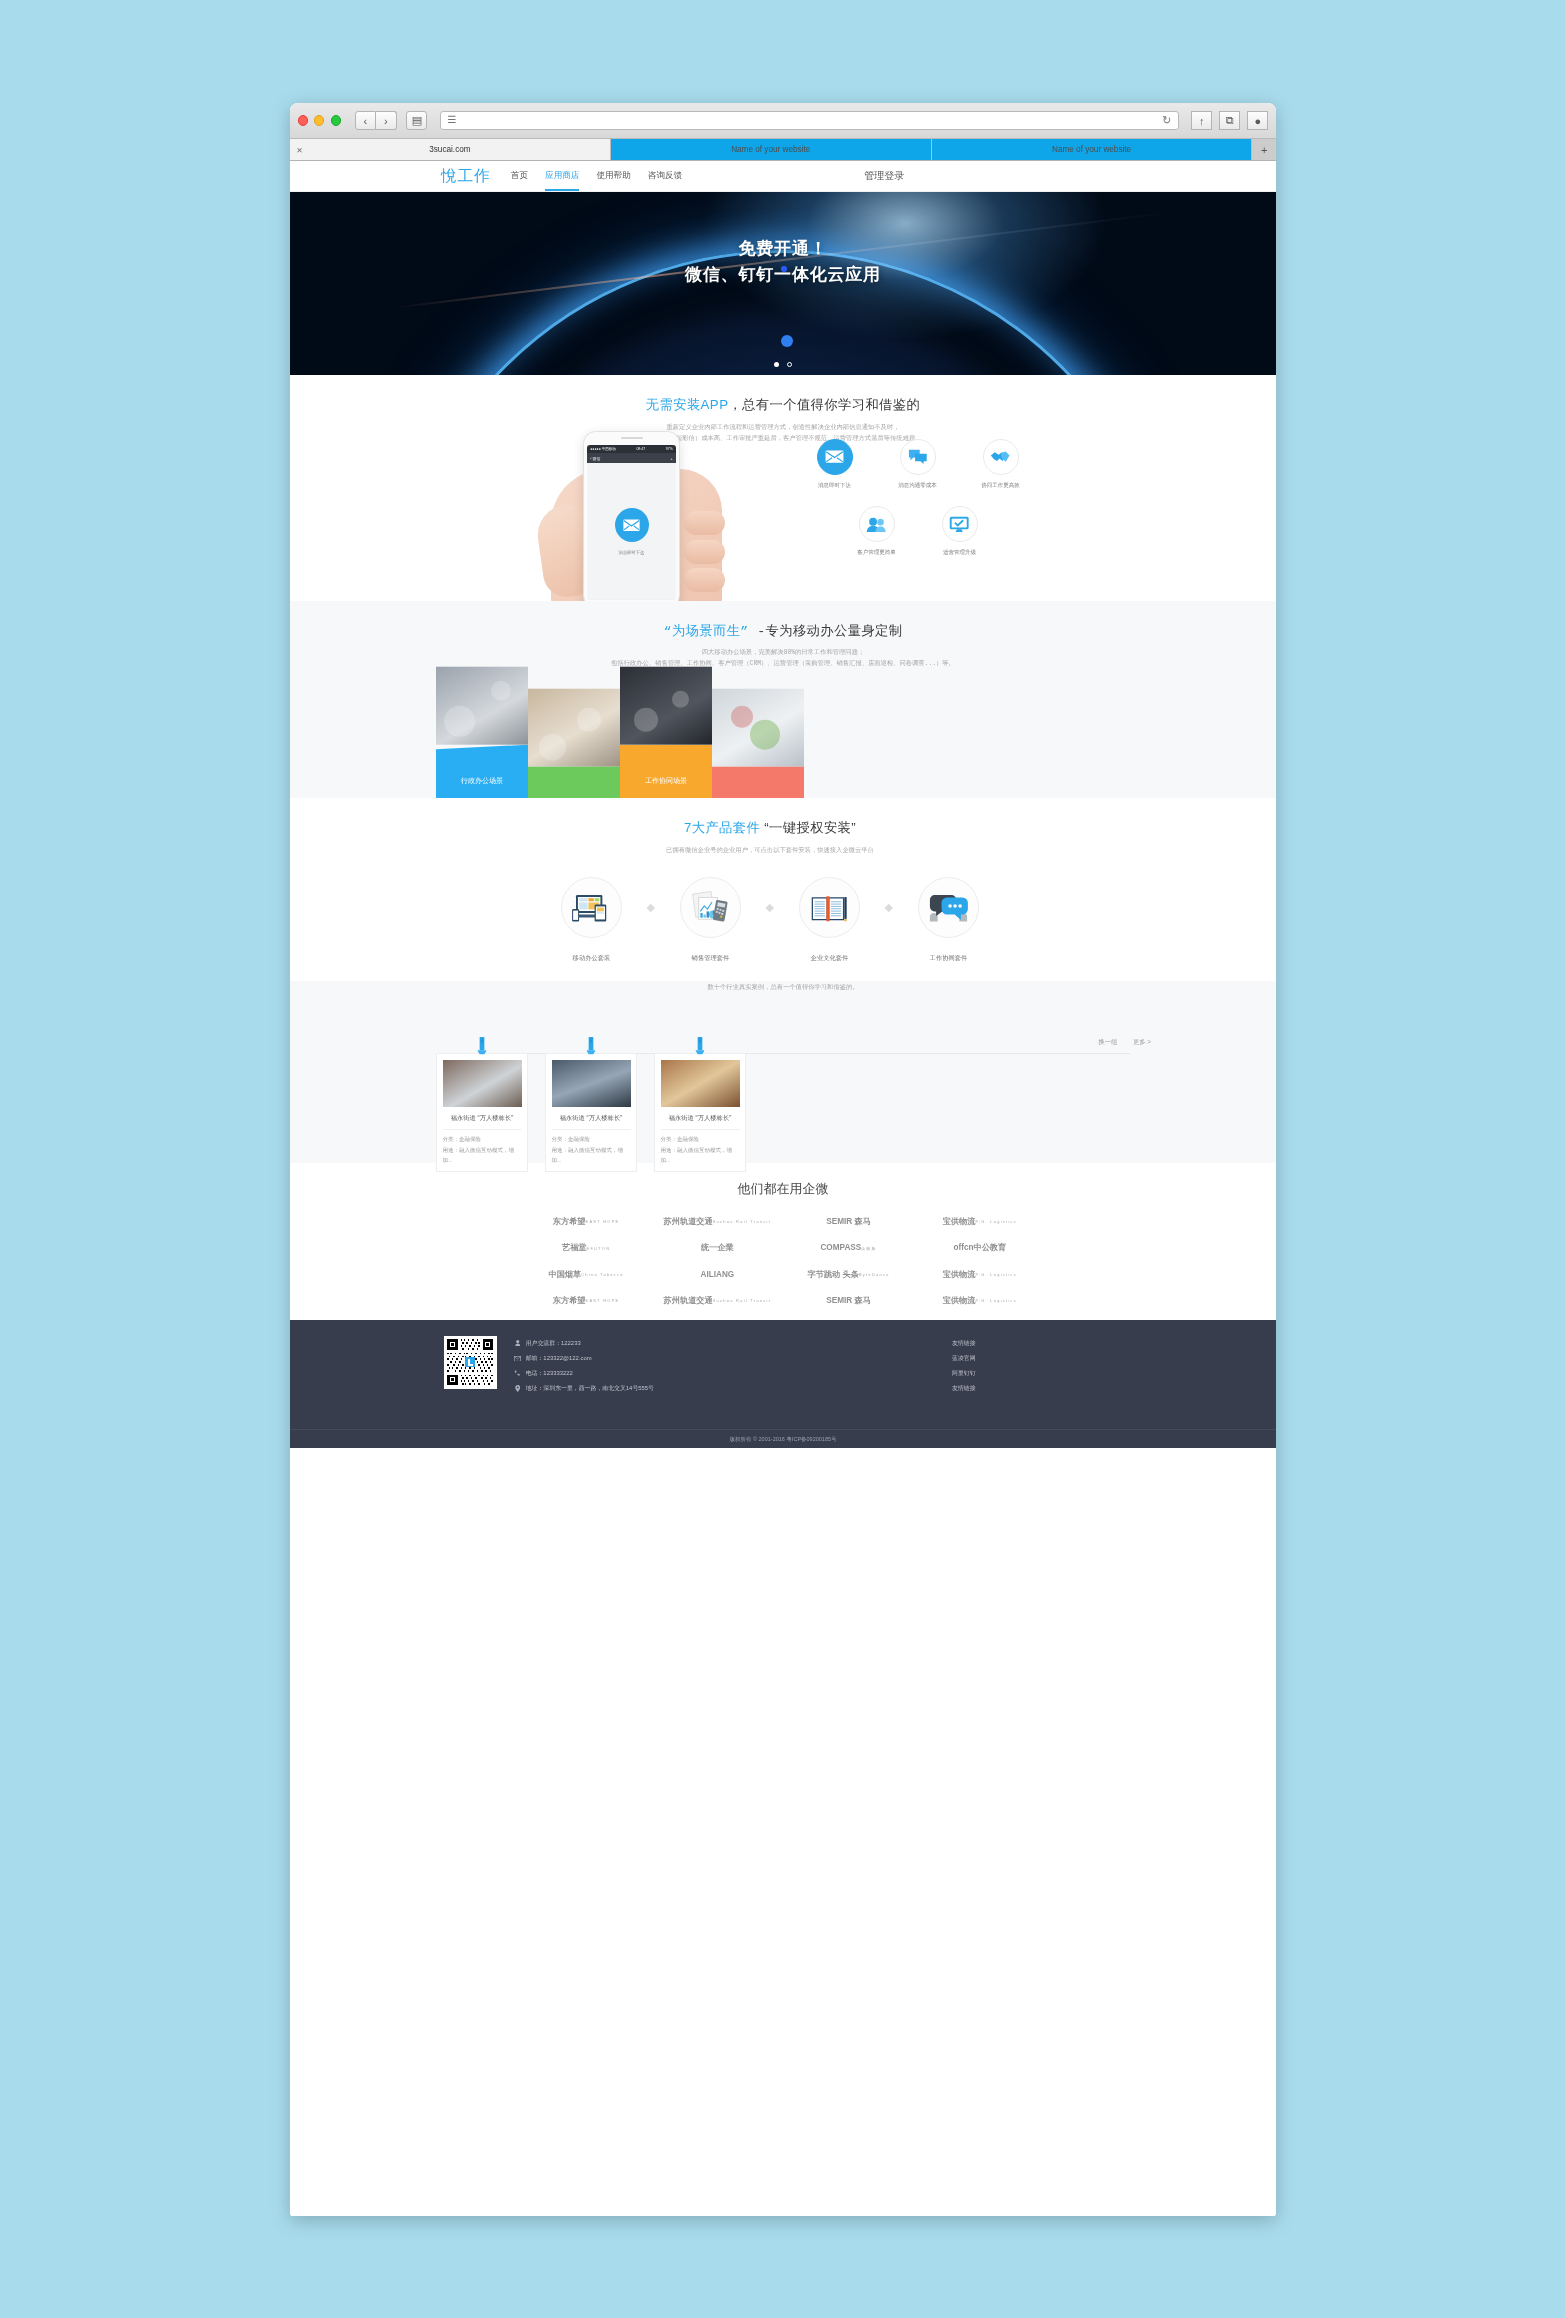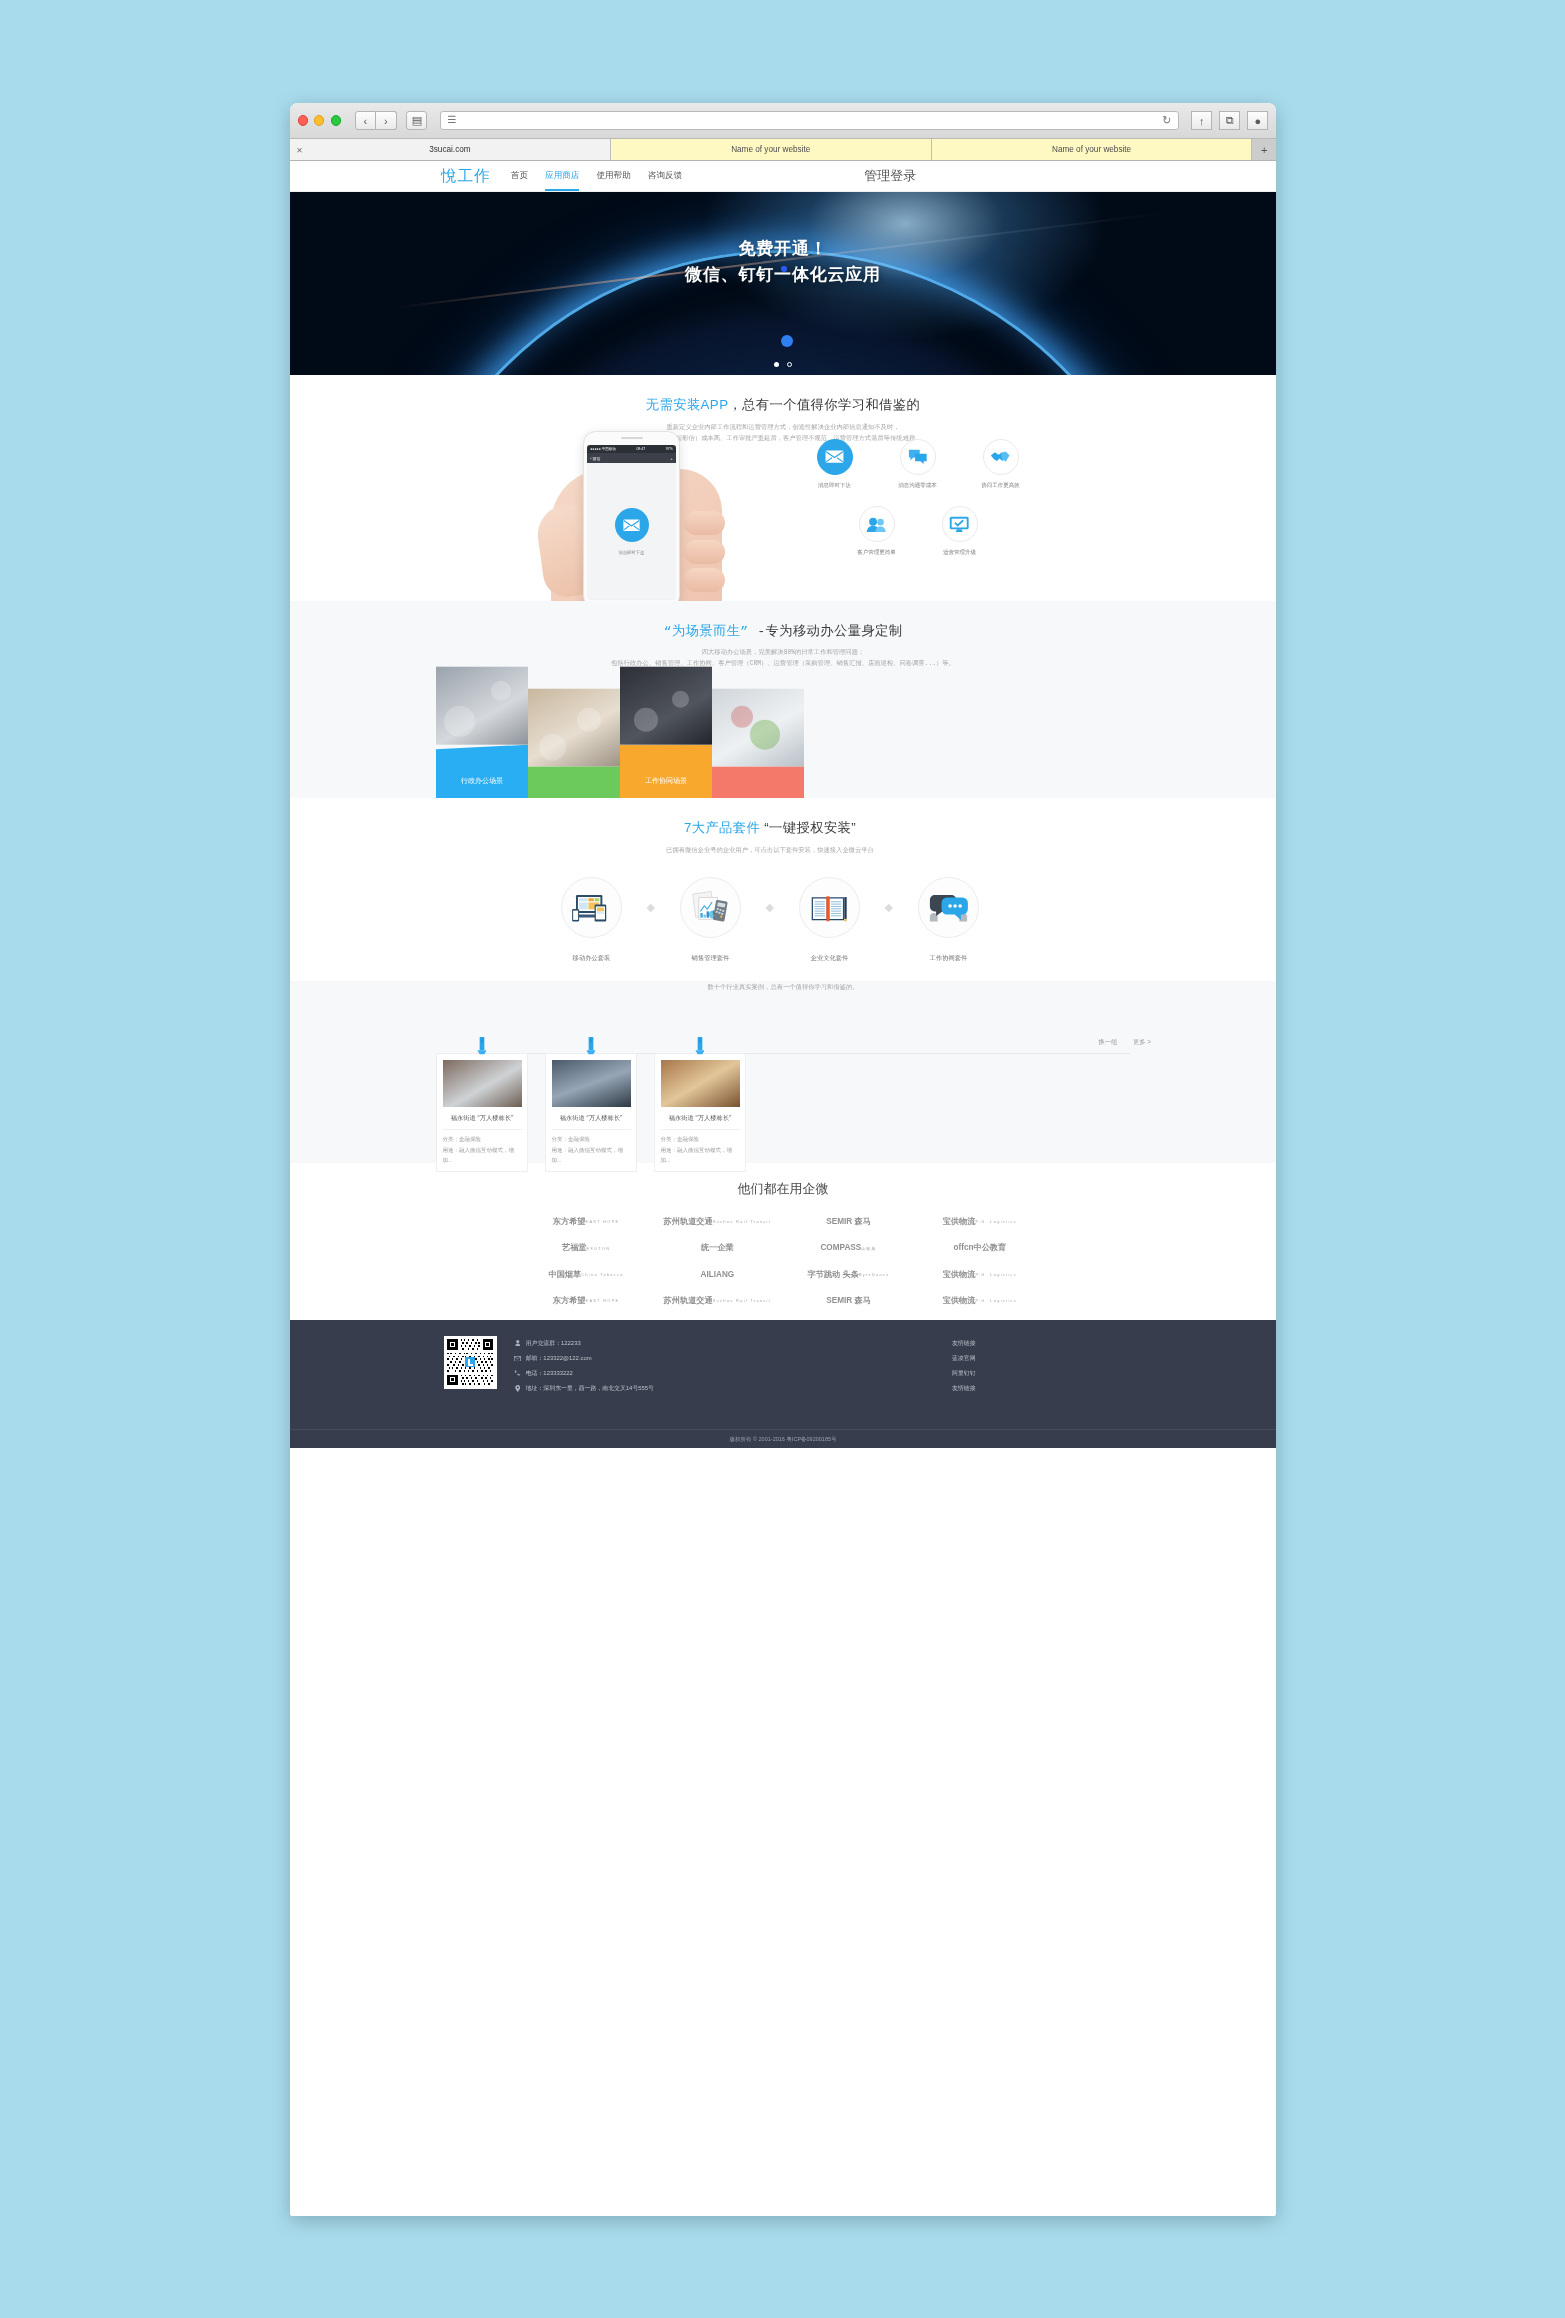--- a/index.html
+++ b/index.html
@@ -68,21 +68,21 @@
     border-bottom: 0.8px solid #b3b3b3;
     flex: none;
   }
   .tab {
     flex: 1;
     display: flex; align-items: center; justify-content: center;
     font-size: 8.2px;
     color: #4d4d4d;
     border-right: 0.8px solid #bdbdbd;
     position: relative;
-    background: #fef9c3;
+    background: #0ea5e9;
   }
   .tab.active { background: #f2f2f2; color: #333; }
   .tab-close {
     position: absolute; left: 6.3px; top: 50%;
     transform: translateY(-50%);
     font-size: 7.8px; color: #6a6a6a;
   }
   .tab-add {
     width: 23.5px;
     display: flex; align-items: center; justify-content: center;
@@ -115,21 +115,21 @@
     white-space: nowrap;
   }
   .nav-link.active { color: #2ba6e8; }
   .nav-link.active::after {
     content: ""; position: absolute;
     left: 0; right: 0; bottom: 0;
     height: 2px; background: #2ba6e8;
   }
   .nav-login {
     margin-left: 182px;
-    font-size: 13px; color: #555;
+    font-size: 10px; color: #555;
     white-space: nowrap;
   }
   
   .hero {
     height: 183px;
     position: relative;
     overflow: hidden;
     background: #010a17;
   }
   .hero .glow {

